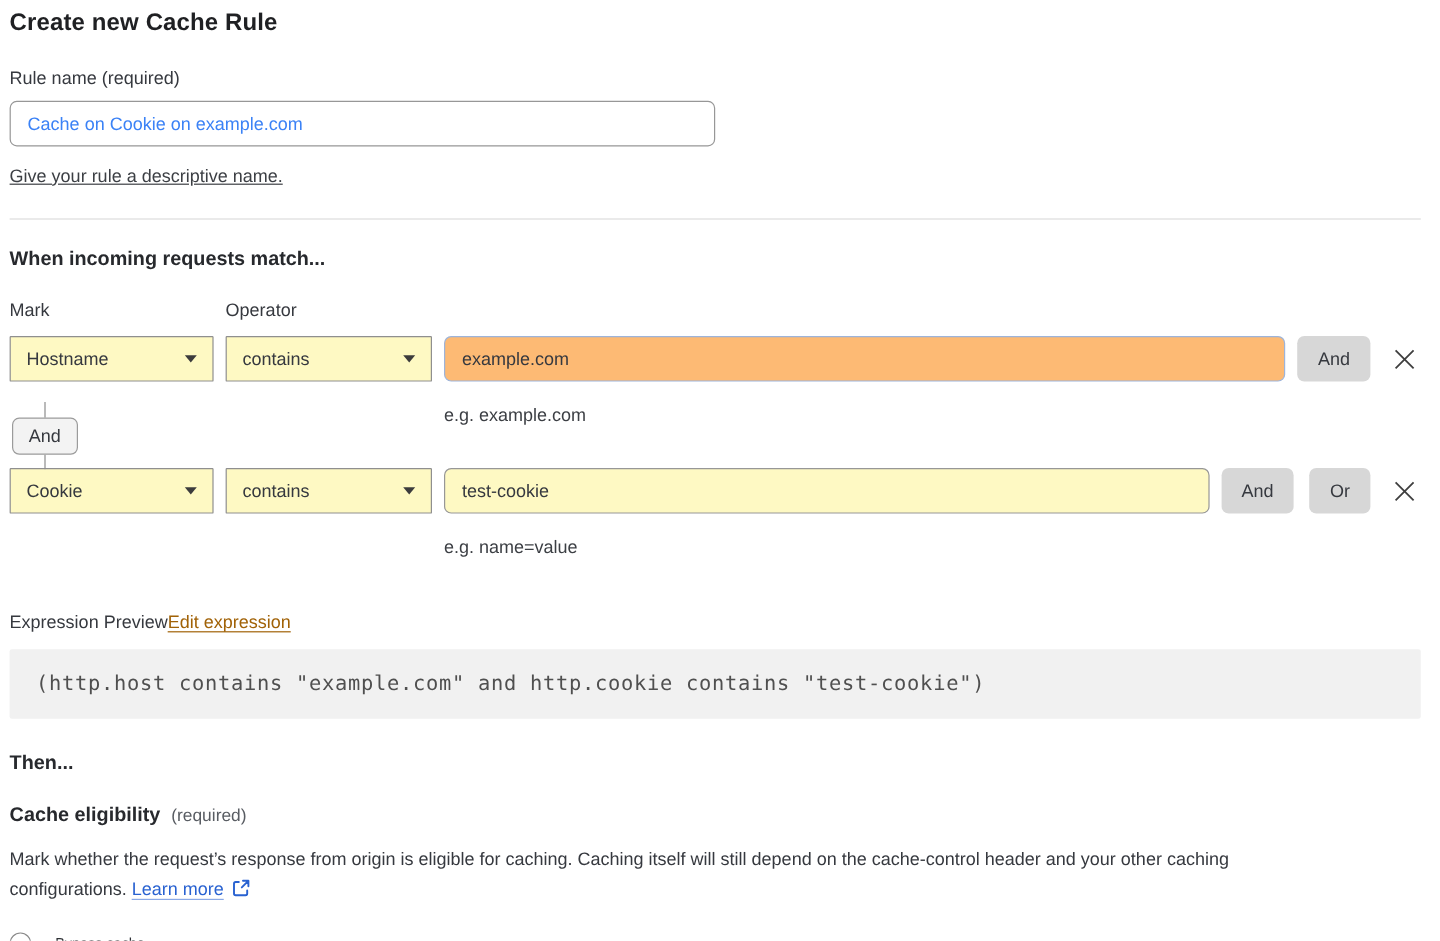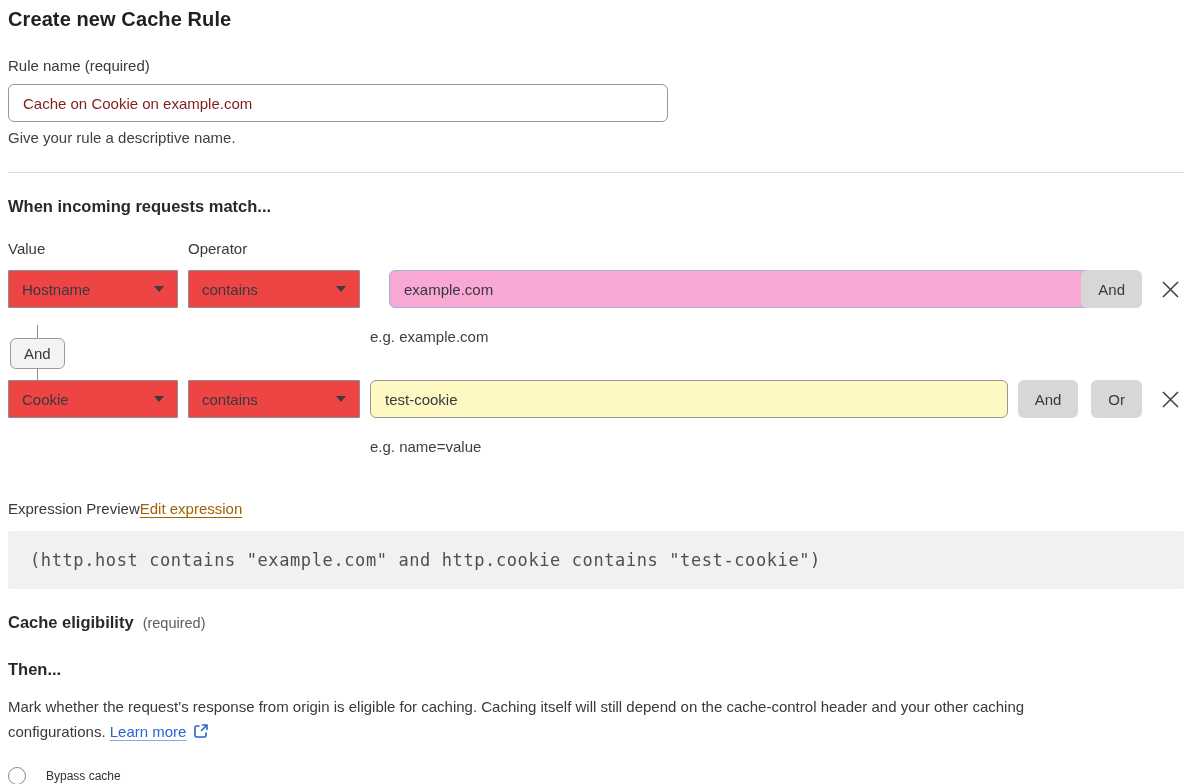--- a/index.html
+++ b/index.html
@@ -11,54 +11,54 @@
   }
   .page { padding:6px 16px 0 8px; width:1200px; }
 
   h1.page-title {
     font-size:20px; font-weight:700; color:#1f2023; letter-spacing:.1px;
     margin-top:2px;
   }
 
   .field-label { font-size:15px; color:#36393f; margin-top:26px; }
   .rule-name-input {
-    display:block; margin-top:10px; width:660px; height:38px;
+    display:block; margin-top:10px; width:588px; height:38px;
     border:1px solid #979797; border-radius:6px; padding:0 14px;
-    font-family:inherit; font-size:15px; color:#7f1d1d; background:#fff; outline:none;
-  }
-  .help-text { font-size:15px; color:#3c3f44; margin-top:7px; }
+    font-family:inherit; font-size:15px; color:#3b82f6; background:#fff; outline:none;
+  }
+  .help-text { font-size:15px; color:#3c3f44; margin-top:17px;text-decoration:underline; }
 
   .divider { border:none; height:1px; background:#dcdcdc; margin-top:26px; }
 
   h2.section-heading { font-size:16.5px; font-weight:700; color:#27292d; margin-top:24px; }
 
   
   .crow {
     display:grid; grid-template-columns:170px 172px 1fr auto;
     column-gap:10px; align-items:start;
   }
   .col-labels { margin-top:24px; }
   .col-labels .field-col-label { font-size:15px; color:#36393f; }
   .controls-row1 { margin-top:13px; }
   .select-box {
-    height:38px; border:1px solid #8f8f8f; border-radius:1px; background:#ef4444;
+    height:38px; border:1px solid #8f8f8f; border-radius:1px; background:#fef9c3;
     display:flex; align-items:center; justify-content:space-between;
     padding:0 13px; font-size:15px; color:#36393f; cursor:pointer; width:100%;
     font-family:inherit;
   }
   .caret {
     width:0; height:0; border-left:5px solid transparent; border-right:5px solid transparent;
     border-top:6px solid #3c3c3c; margin-left:8px; flex:0 0 auto;
   }
   .value-input {
     width:100%; height:38px; border:1px solid #979797; border-radius:6px;
     padding:0 14px; font-family:inherit; font-size:15px; color:#36393f; outline:none;
     background:#fef9c3;
   }
-  .value-input.highlight { background:#f9a8d4; border-color:#9db4da;margin-left:19px; }
+  .value-input.highlight { background:#fdba74; border-color:#9db4da; }
   .value-hint { font-size:15px; color:#3c3f44; margin-top:20px; }
 
   .row-buttons { display:flex; align-items:center; }
   .gray-btn {
     height:38px; padding:0 17px; background:#d7d7d7; border:none; border-radius:6px;
     font-family:inherit; font-size:15px; color:#36393f; cursor:pointer;
   }
   .gray-btn + .gray-btn { margin-left:13px; }
   .x-btn {
     width:28px; height:38px; background:none; border:none; cursor:pointer;
@@ -122,21 +122,21 @@
 
   <div class="field-label">Rule name (required)</div>
   <input class="rule-name-input" type="text" value="Cache on Cookie on example.com" style="">
   <div class="help-text">Give your rule a descriptive name.</div>
 
   <hr class="divider">
 
   <h2 class="section-heading">When incoming requests match...</h2>
 
   <div class="crow col-labels">
-    <div class="field-col-label">Value</div>
+    <div class="field-col-label">Mark</div>
     <div class="field-col-label">Operator</div>
     <div></div>
   </div>
 
   
   <div class="crow controls-row1">
     <button class="select-box">
       <span>Hostname</span>
       <span class="caret"></span>
     </button>
@@ -188,26 +188,26 @@
 
   
   <div class="expr-header">
     <div class="expr-label">Expression Preview</div>
     <a class="edit-expression">Edit expression</a>
   </div>
   <div class="expr-box">
     <div class="expr-code">(http.host contains "example.com" and http.cookie contains "test-cookie")</div>
   </div>
 
+  <h2 class="section-heading then-heading">Then...</h2>
+
   <h2 class="section-heading eligibility-heading">
     <span>Cache eligibility</span>
     <span class="req">(required)</span>
   </h2>
-
-  <h2 class="section-heading then-heading">Then...</h2>
 
   <div class="description">
     <span>Mark whether the request’s response from origin is eligible for caching. Caching itself will still depend on the cache-control header and your other caching</span><br>
     <span>configurations.</span>
     <a class="learn-more">Learn more</a><svg class="ext-icon" width="16" height="16" viewBox="0 0 16 16">
       <path d="M6 3 H3.4 C2.6 3 2 3.6 2 4.4 V12.6 C2 13.4 2.6 14 3.4 14 H11.6 C12.4 14 13 13.4 13 12.6 V10" stroke="#2962d1" stroke-width="1.6" fill="none" stroke-linecap="round"></path>
       <path d="M8.5 7.5 L13.5 2.5 M9.5 2 H14 V6.5" stroke="#2962d1" stroke-width="1.6" fill="none" stroke-linecap="round" stroke-linejoin="round"></path>
     </svg>
   </div>
 

